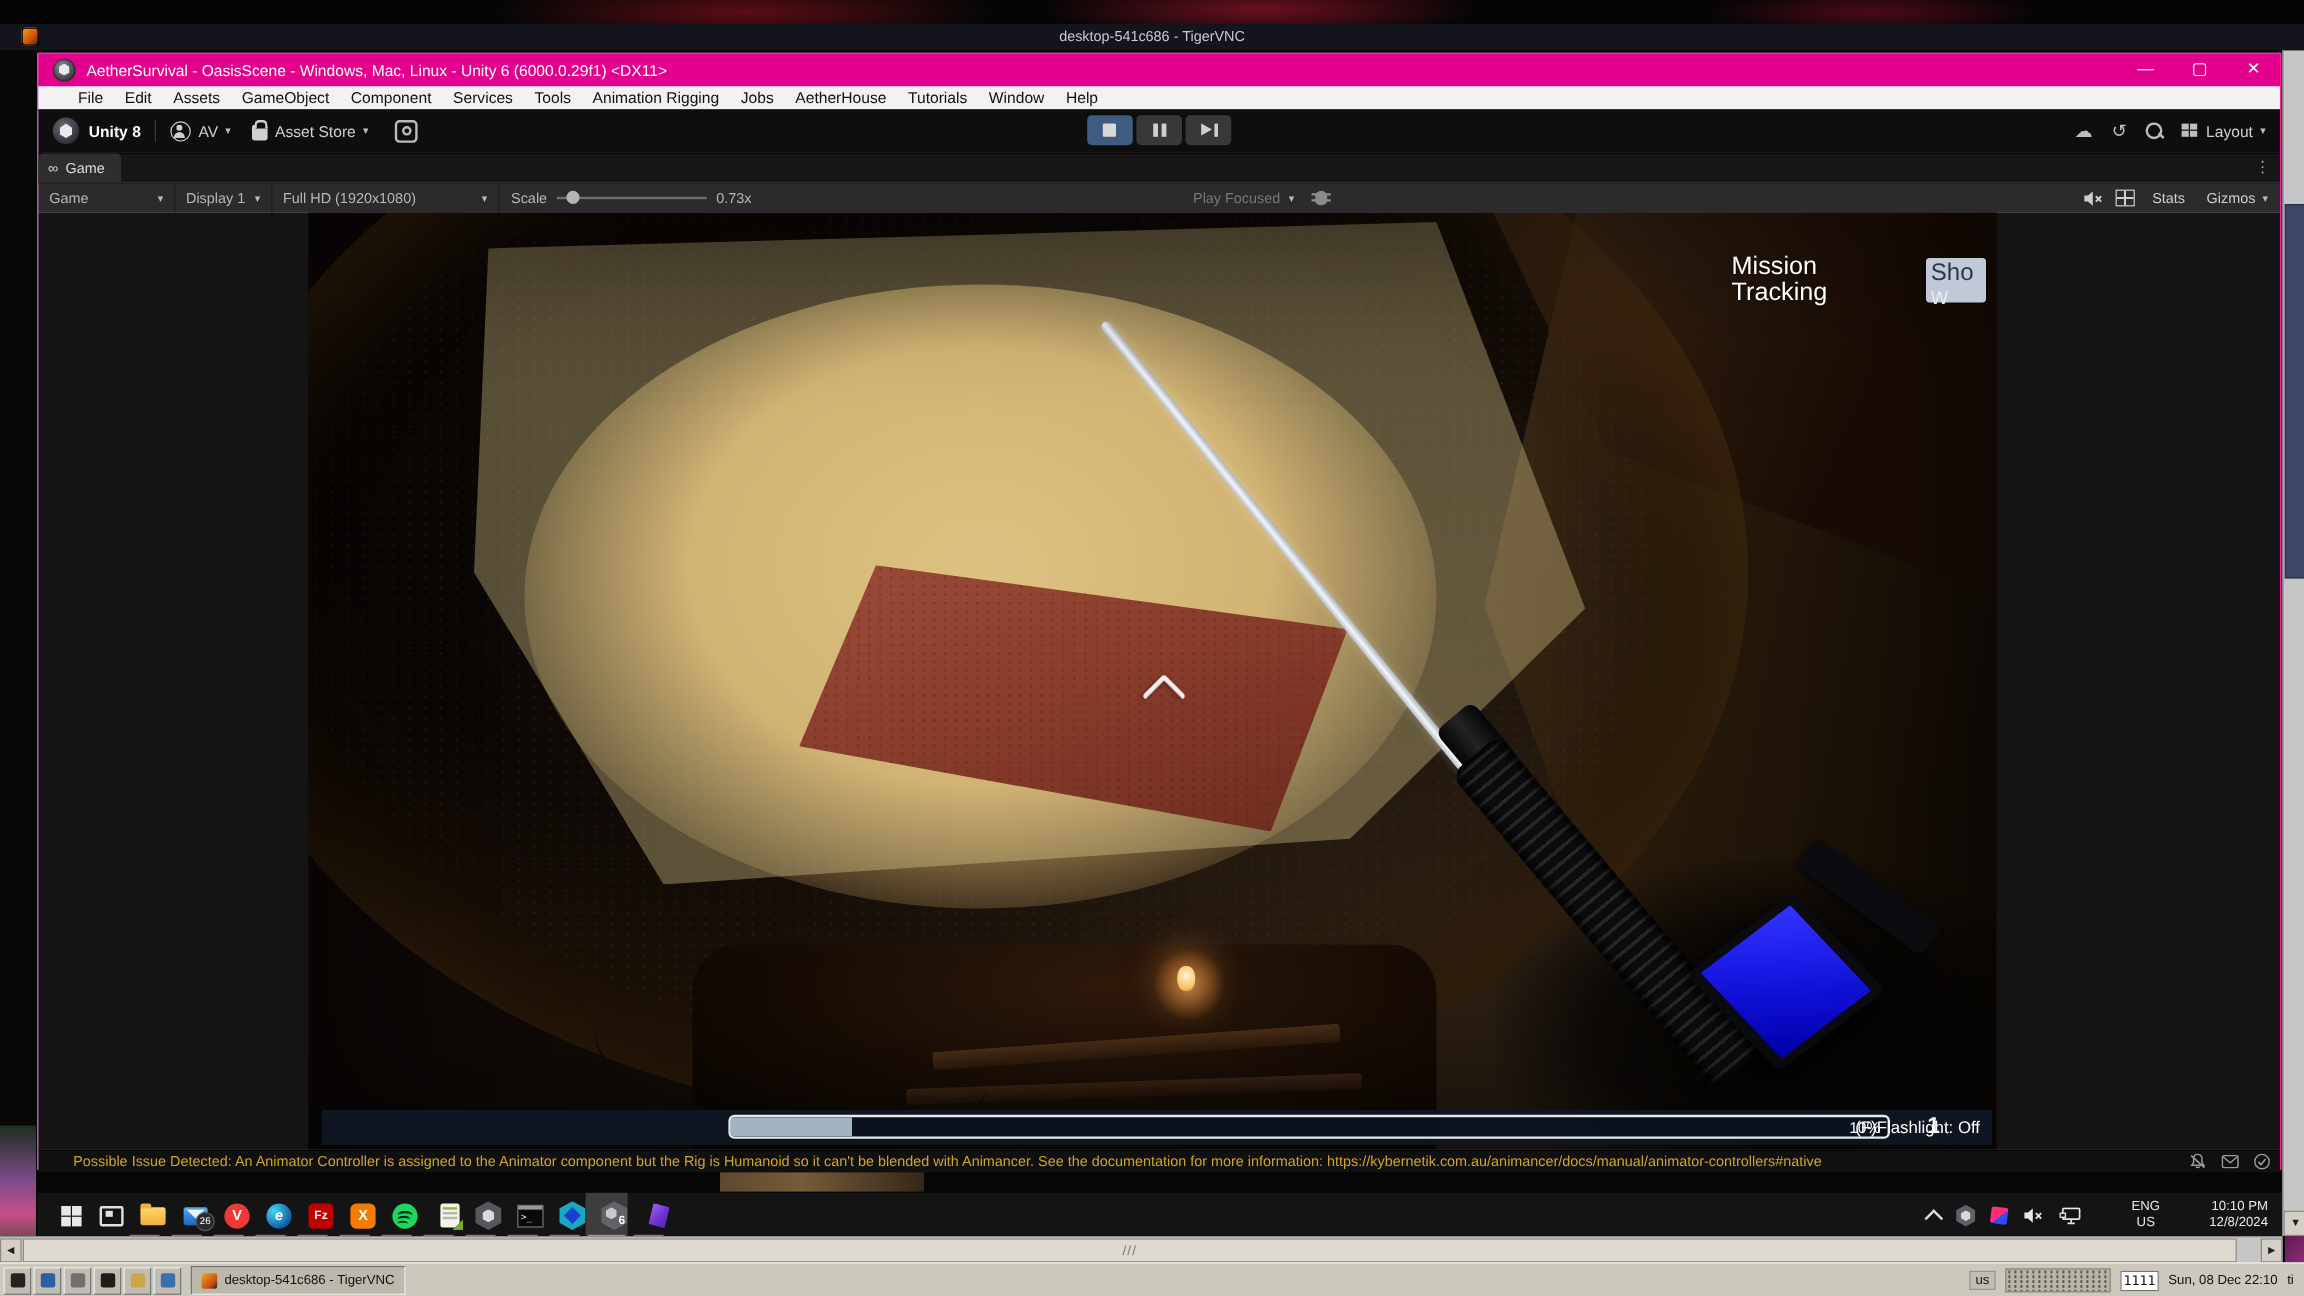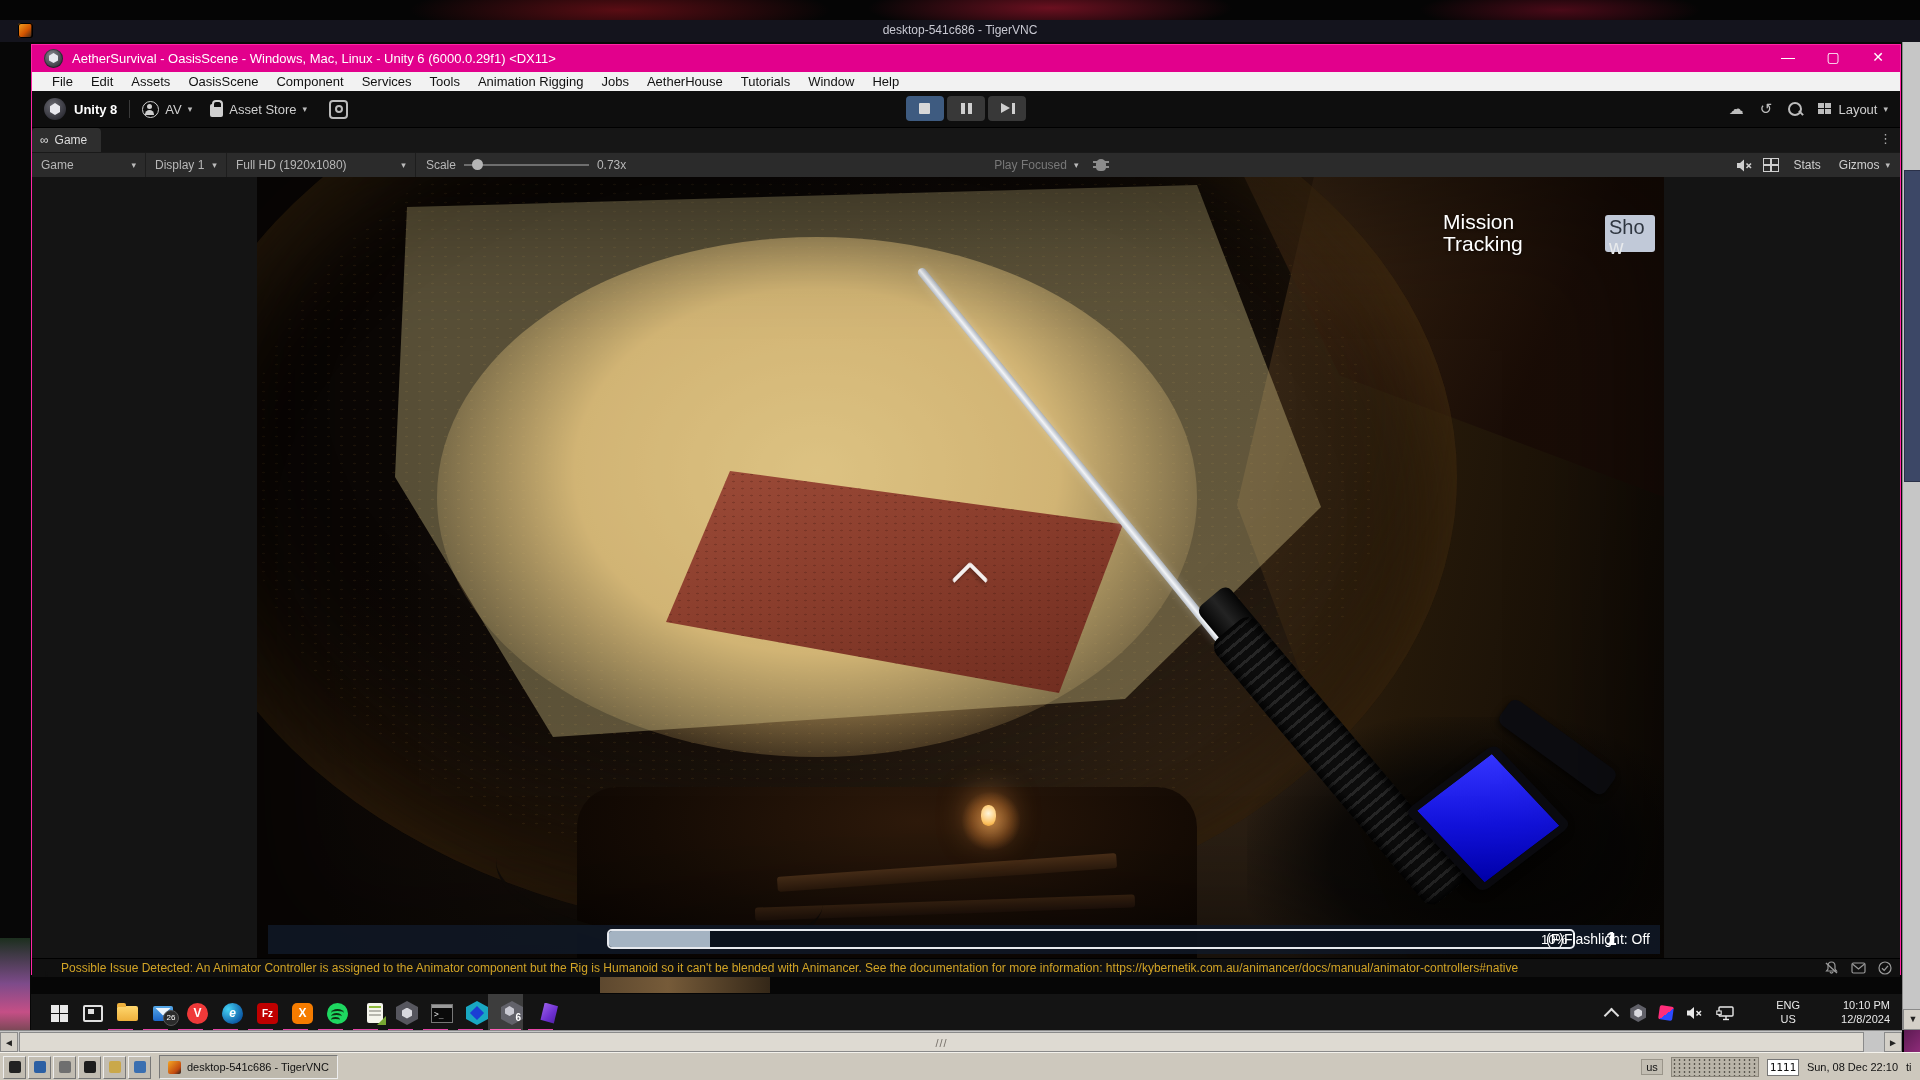--- a/index.html
+++ b/index.html
@@ -41,21 +41,21 @@
   #u-app-icon{position:absolute;left:12px;top:4px;width:19px;height:19px;border-radius:50%;
     background:radial-gradient(circle at 40% 35%,#8a8a92 0%,#3c3c44 70%);
     box-shadow:inset 0 0 0 1px rgba(0,0,0,.4);}
   #u-app-icon:before{content:"";position:absolute;left:5px;top:4px;width:9px;height:10px;
     background:#e8e8ee;clip-path:polygon(50% 0,100% 28%,100% 75%,50% 100%,0 75%,0 28%);}
   .win-btn{position:absolute;top:0;width:44px;height:27px;color:#fff;text-align:center;
     line-height:25px;font-size:14px;}
   #btn-min{right:90px;} #btn-max{right:45px;} #btn-close{right:0;}
 
   #u-menubar{position:relative;height:19px;background:#f2f2f2;color:#111;font-size:13px;
-    display:flex;align-items:center;padding-left:11px;gap:0;}
+    display:flex;align-items:center;padding-left:24px;gap:0;}
   .menu-item{padding:0 9px;height:19px;line-height:19px;white-space:nowrap;}
 
   #u-toolbar{position:relative;height:36px;background:#0e0e0e;color:#d8d8d8;}
   #tb-left{position:absolute;left:12px;top:0;height:36px;display:flex;align-items:center;gap:8px;}
   #unity-logo{width:22px;height:22px;border-radius:50%;
     background:radial-gradient(circle at 40% 35%,#6a6a72 0%,#2e2e36 75%);position:relative;}
   #unity-logo:before{content:"";position:absolute;left:6px;top:5px;width:10px;height:12px;
     background:#e8e8ee;clip-path:polygon(50% 0,100% 28%,100% 75%,50% 100%,0 75%,0 28%);}
   #tb-version{font-weight:bold;font-size:13px;color:#fff;}
   .tb-sep{width:1px;height:18px;background:#3a3a3a;margin:0 4px;}
@@ -309,21 +309,21 @@
       <div class="utitle">AetherSurvival - OasisScene - Windows, Mac, Linux - Unity 6 (6000.0.29f1) &lt;DX11&gt;</div>
       <div class="win-btn" id="btn-min">—</div>
       <div class="win-btn" id="btn-max">▢</div>
       <div class="win-btn" id="btn-close">✕</div>
     </div>
 
     <div id="u-menubar">
       <span class="menu-item">File</span>
       <span class="menu-item">Edit</span>
       <span class="menu-item">Assets</span>
-      <span class="menu-item">OasisScene</span>
+      <span class="menu-item">GameObject</span>
       <span class="menu-item">Component</span>
       <span class="menu-item">Services</span>
       <span class="menu-item">Tools</span>
       <span class="menu-item">Animation Rigging</span>
       <span class="menu-item">Jobs</span>
       <span class="menu-item">AetherHouse</span>
       <span class="menu-item">Tutorials</span>
       <span class="menu-item">Window</span>
       <span class="menu-item">Help</span>
     </div>

